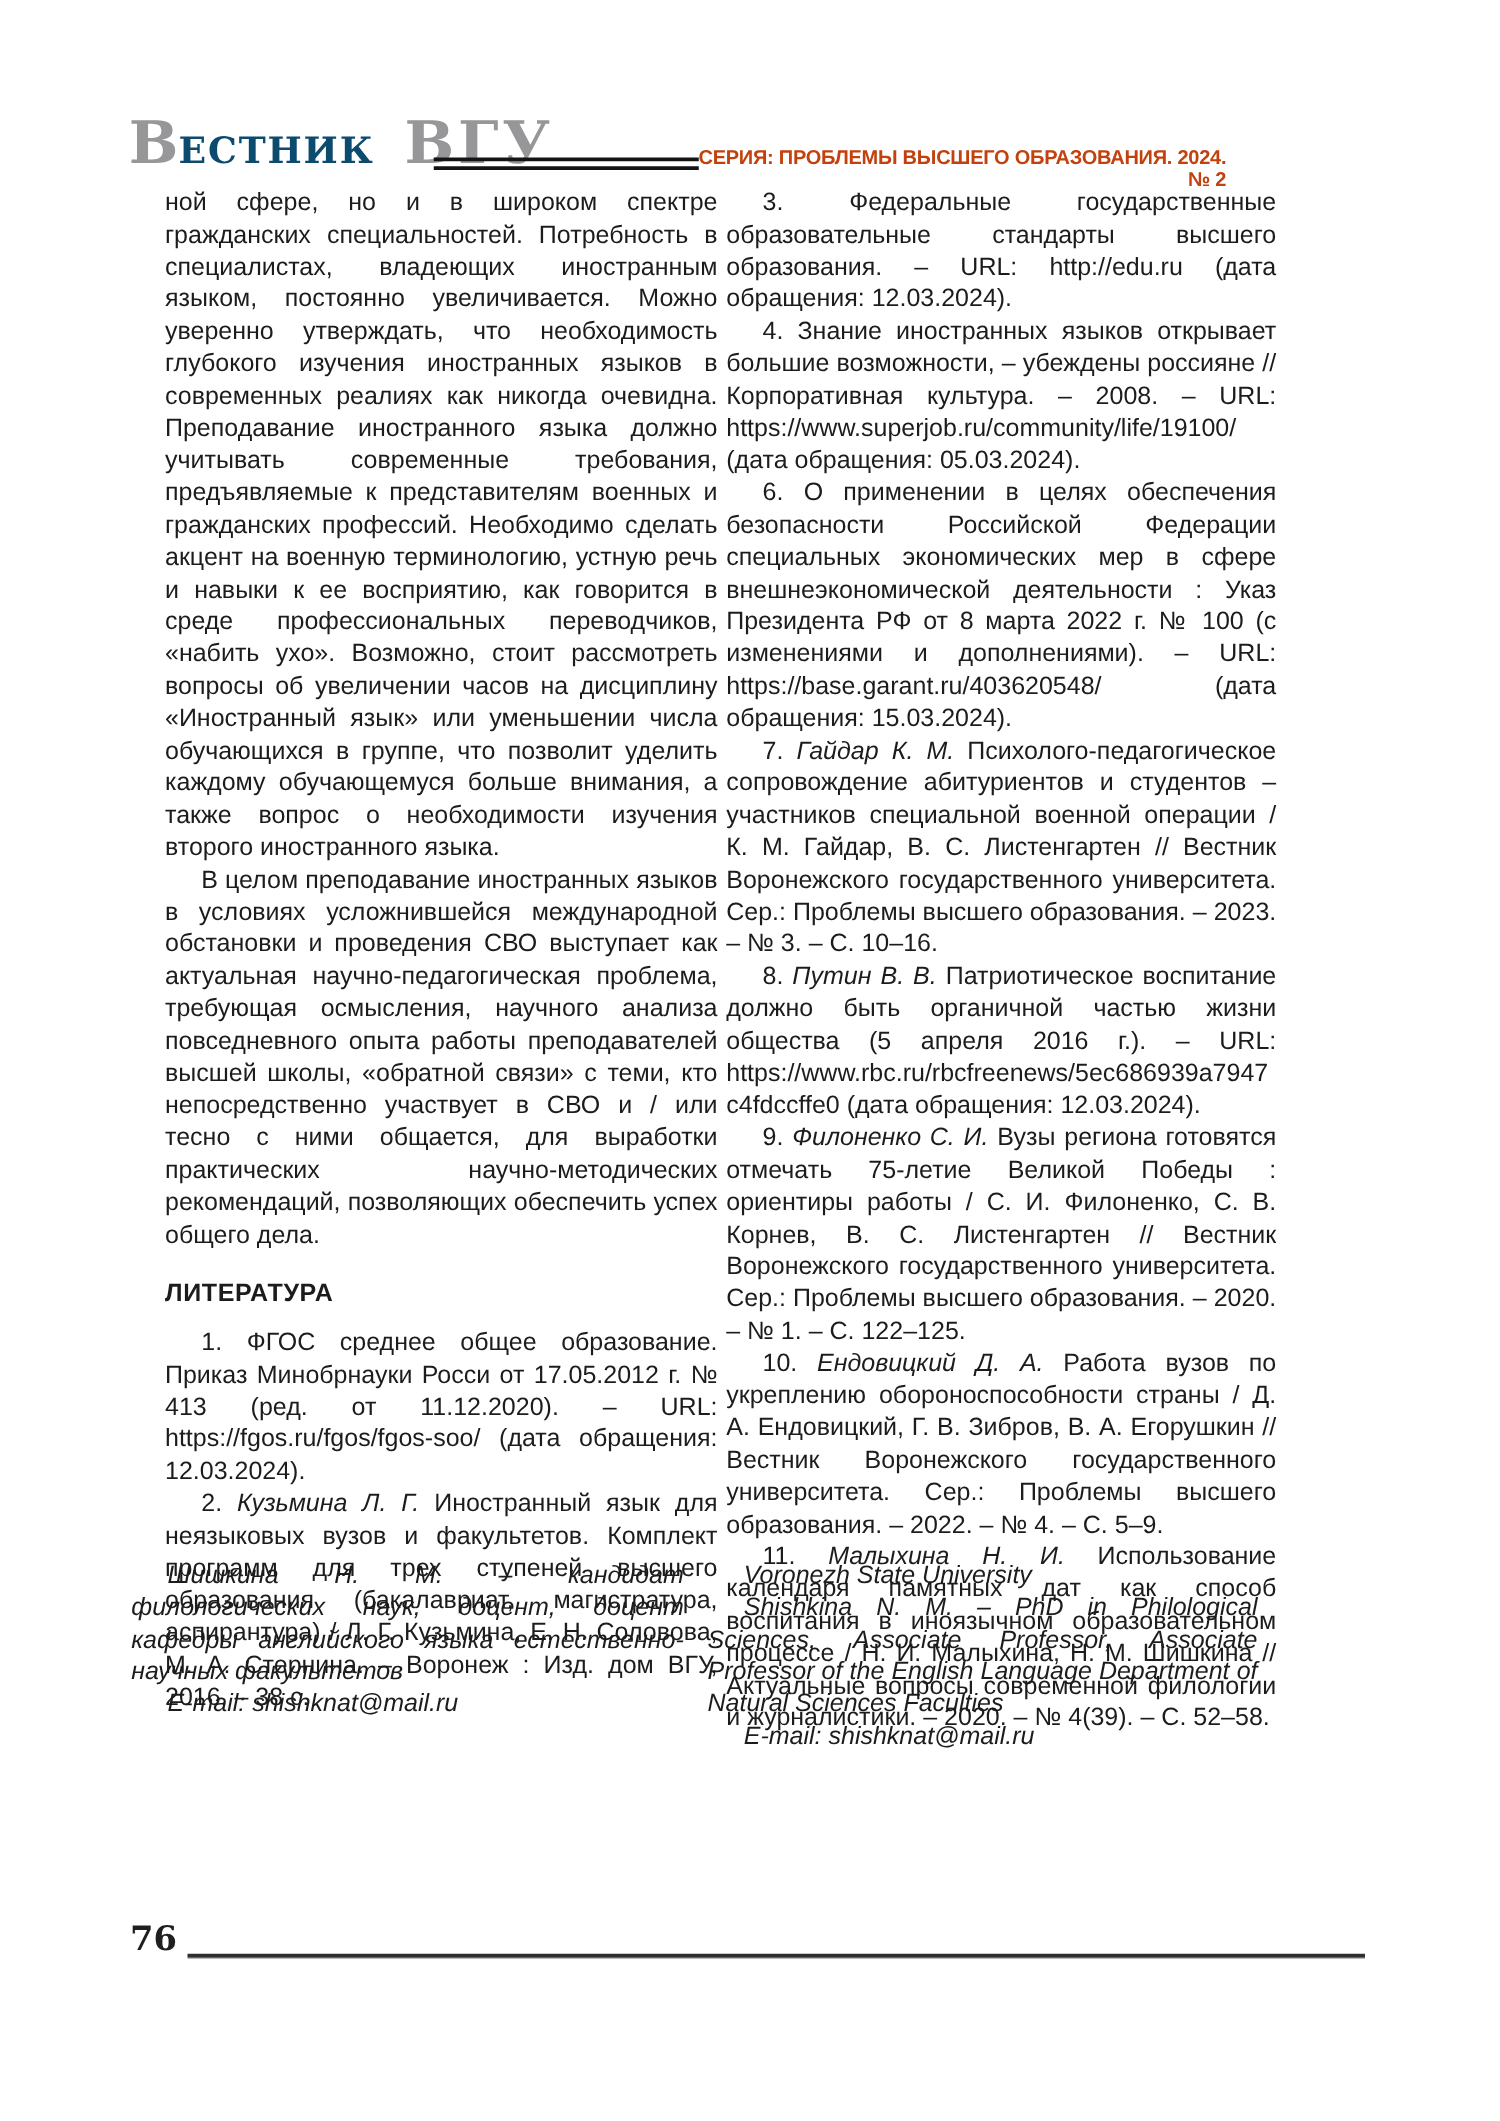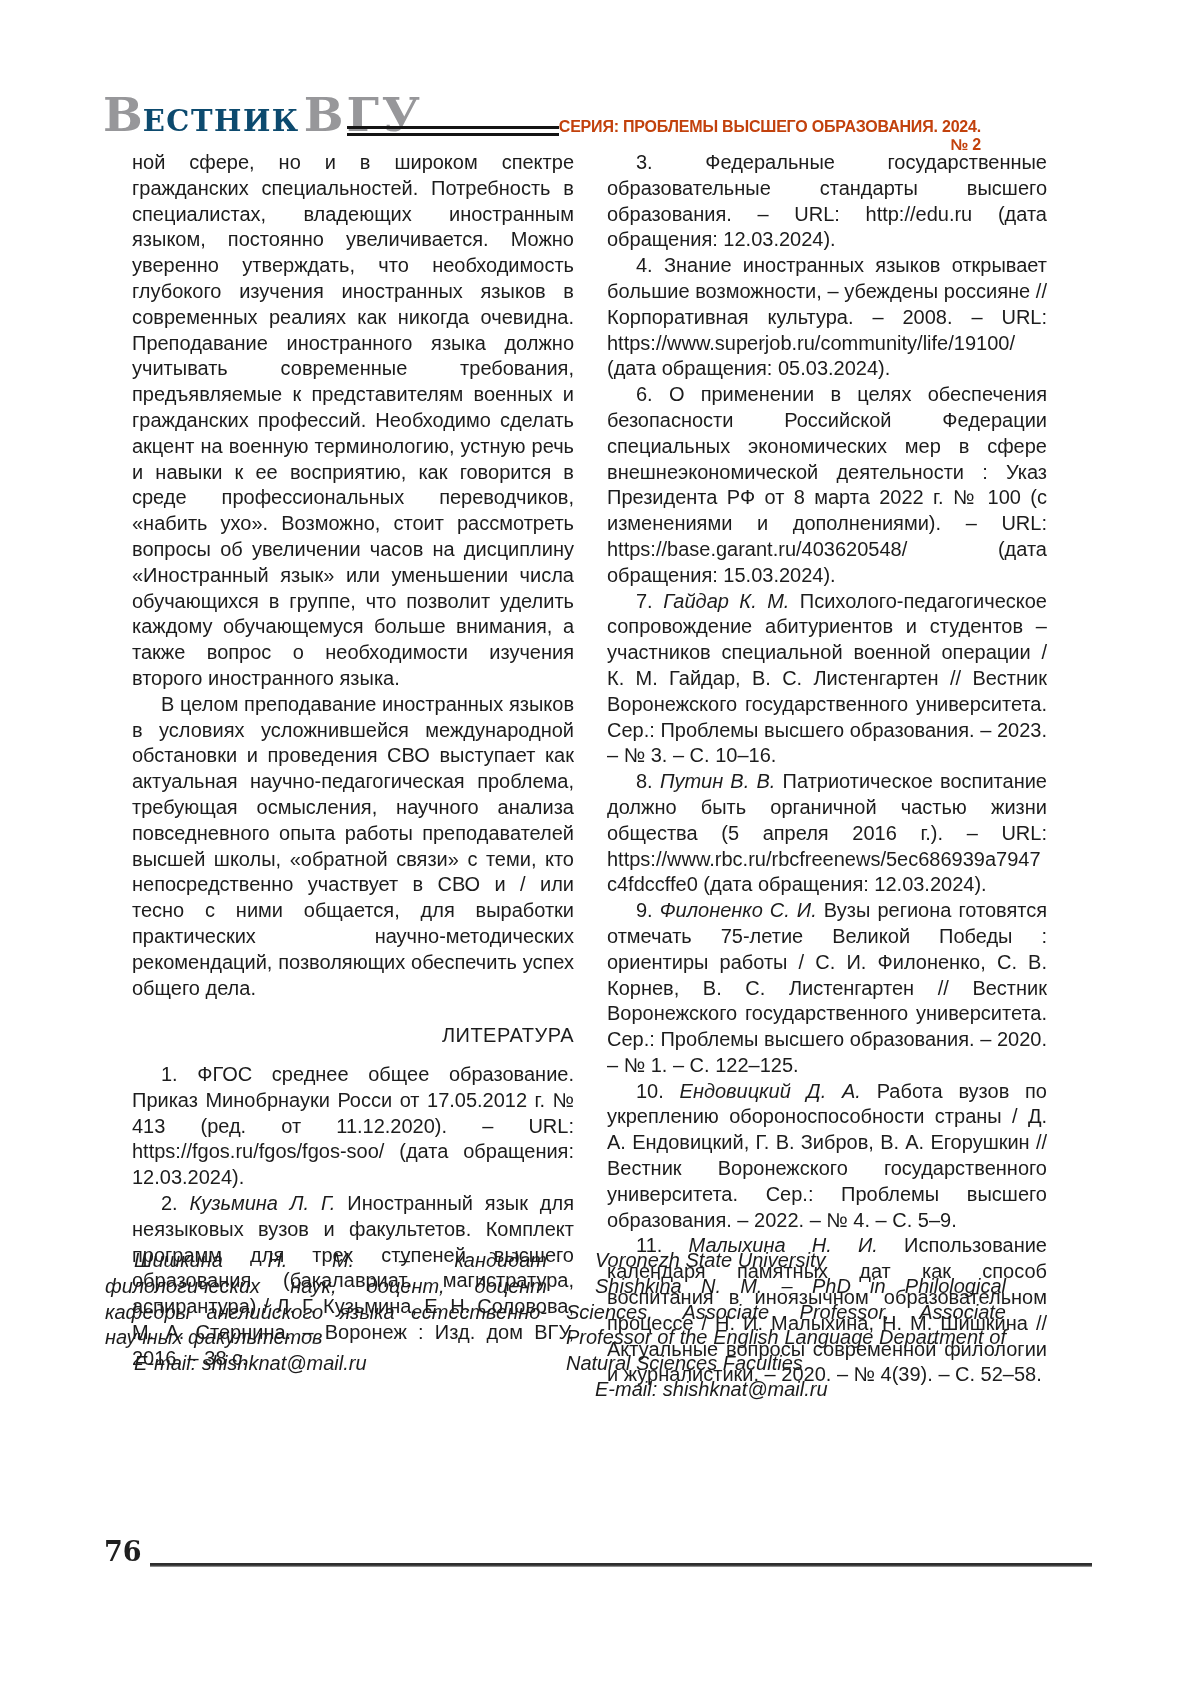--- a/index.html
+++ b/index.html
@@ -13,49 +13,50 @@
   }
 
   
   .logo {
     position:absolute; left:103px; top:92px;
     font-family:"DejaVu Serif", serif;
     font-weight:bold; white-space:nowrap; line-height:46px;
   }
   .logo-initial { font-size:47px; color:#97979a; }
   .logo-rest    { font-size:29px; color:#0c4a6e; letter-spacing:1.5px; }
-  .logo-suffix  { font-size:47px; color:#97979a; letter-spacing:3px; margin-left:4px; }
+  .logo-suffix  { font-size:47px; color:#97979a; letter-spacing:3px; margin-left:24px; }
 
   .header-rule {
     position:absolute; left:347px; top:126px; width:212px; height:4px;
     border-top:3px solid #141414; border-bottom:3px solid #141414;
   }
   .series {
     position:absolute; top:118px; left:541px; width:440px;
     text-align:right; font-weight:bold; font-size:16px; color:#c2410c;
     letter-spacing:-0.2px;
   }
 
   
   .col {
     position:absolute; top:150px;
     font-size:20px; line-height:25.8px;
     text-align:justify;
     margin-left:27px;
   }
   .col-left  { left:105px; width:442px; }
-  .col-right { left:580px; width:440px; }
+  .col-right { left:554px; width:440px; }
 
   .col p { margin:0; text-indent:29px; }
   p.continued { text-indent:0; }
 
   .lit-heading {
-    text-align:right; text-indent:0 !important;
+    text-align:left; text-indent:0 !important;
     margin:22px 0 13px 0 !important;
     letter-spacing:0.5px;
+    font-weight:bold;
   }
   .ref { overflow-wrap:break-word; }
   .ref-author { font-style:italic; }
 
   
   .authors {
     position:absolute; top:1248px;
     font-size:20px; line-height:25.8px;
     font-style:italic; text-align:justify;
   }

